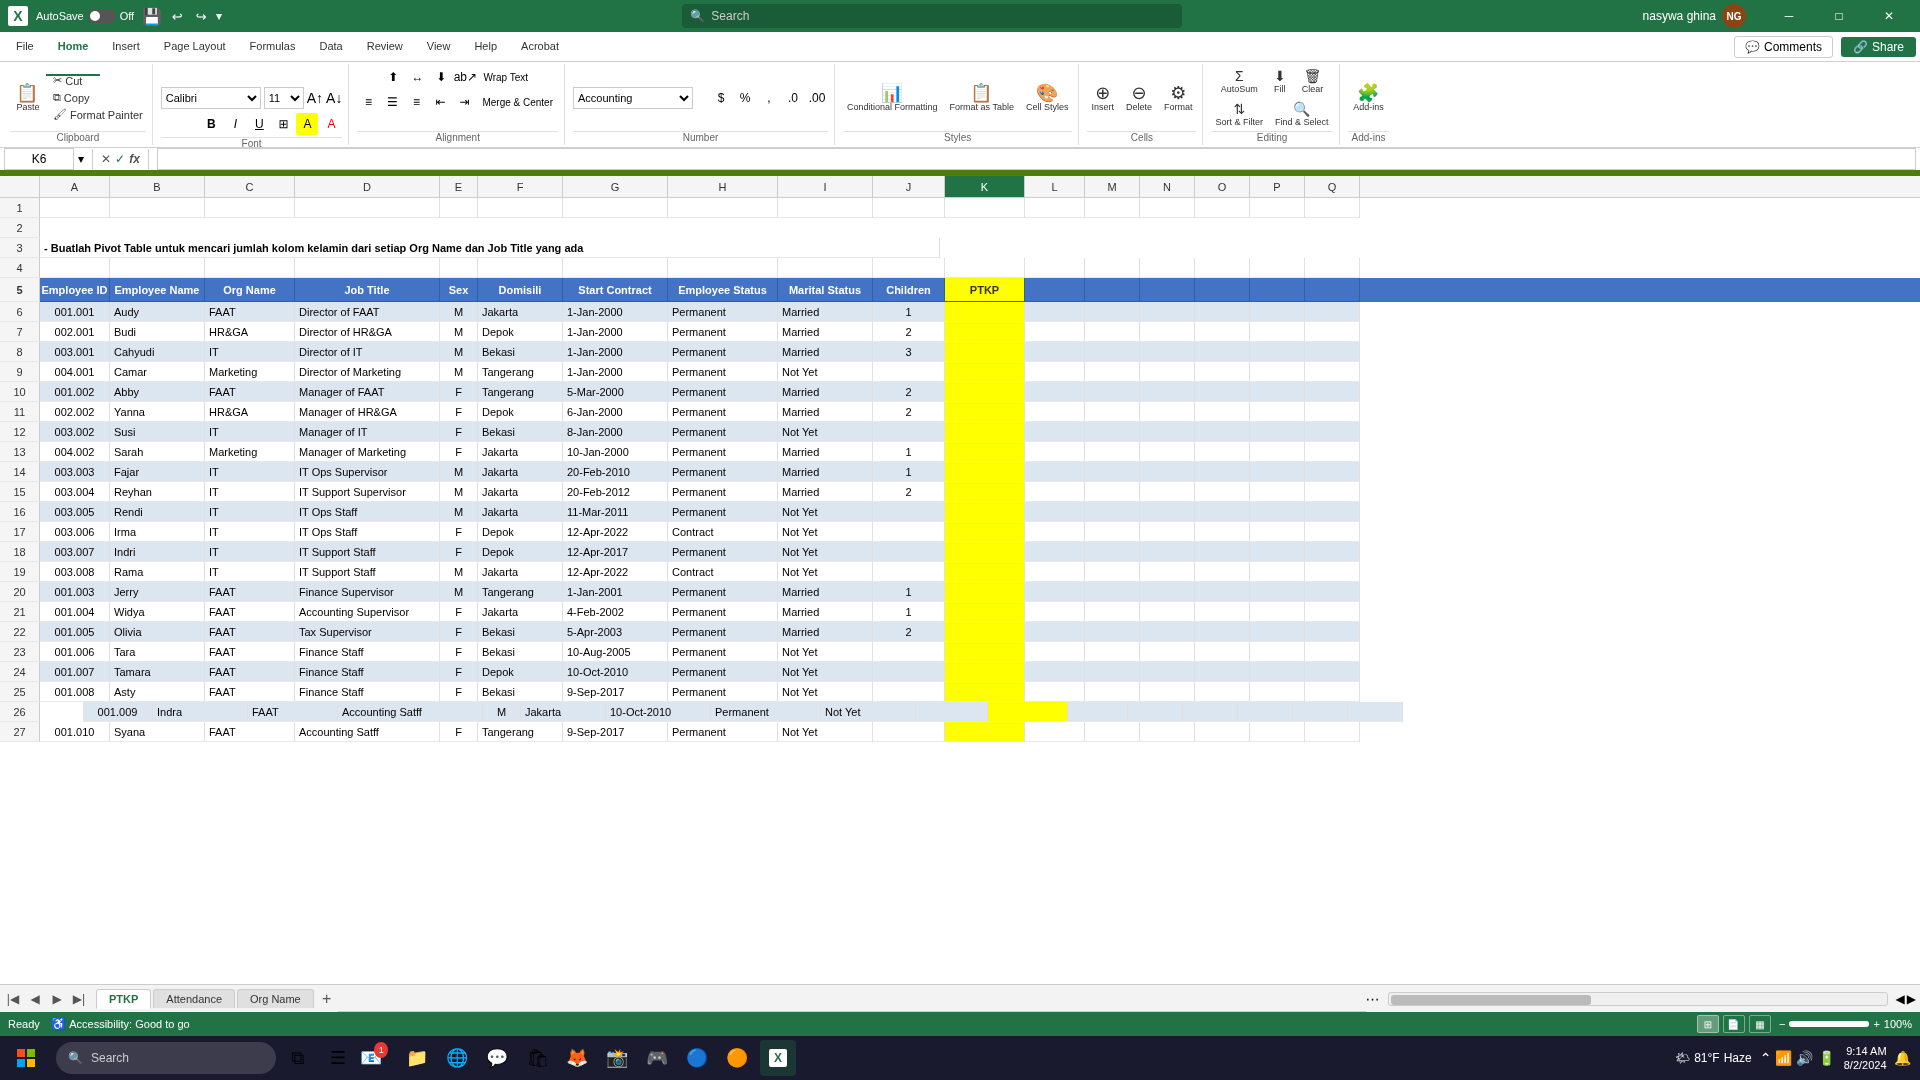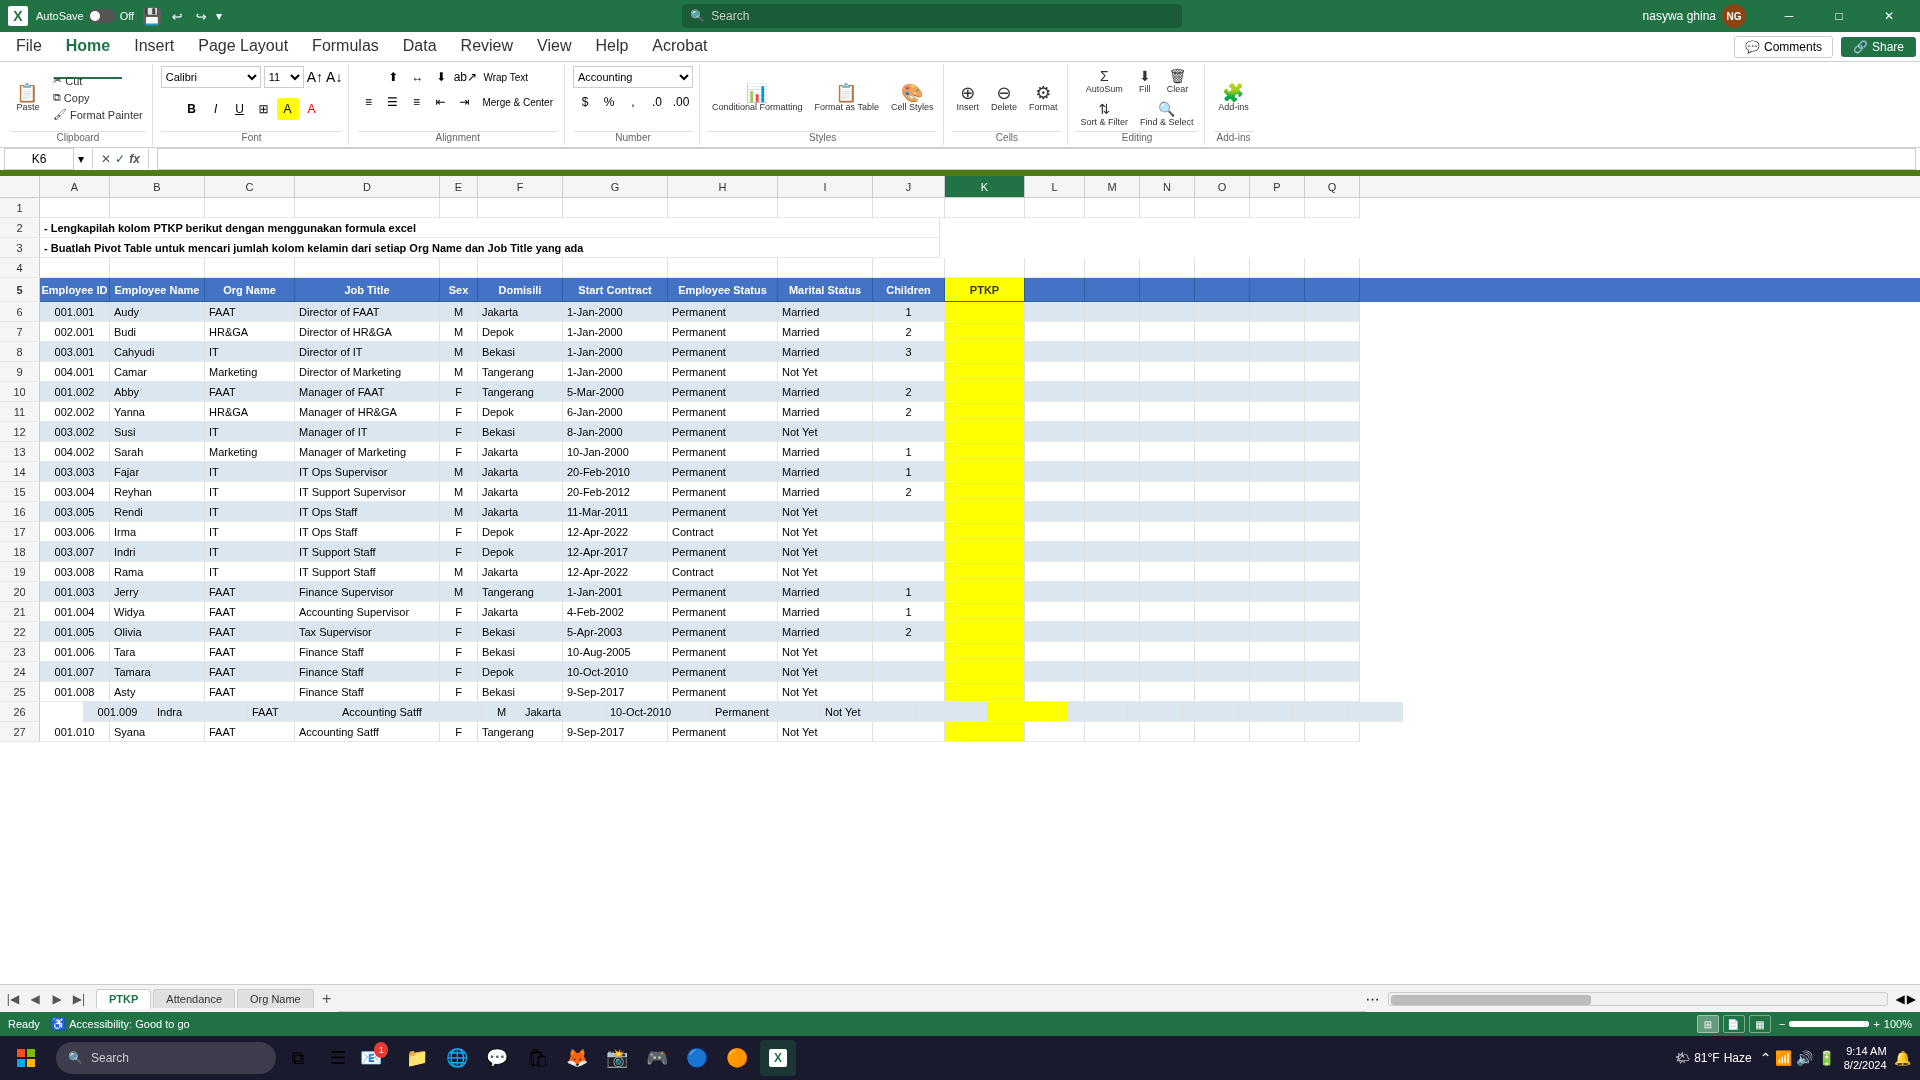--- a/index.html
+++ b/index.html
@@ -43,21 +43,21 @@
     .menu-tabs {
       display: flex;
       align-items: center;
       background: white;
       border-bottom: 1px solid #d0d0d0;
       padding: 0 4px;
       height: 30px;
     }
     .menu-tab {
       padding: 22px 12px;
-      font-size: 16px;
+      font-size: 11px;
       cursor: pointer;
       color: #333;
       border-bottom: 2px solid transparent;
     }
     .menu-tab.active { color: #217346; border-bottom: 2px solid #217346; font-weight: 600; }
     .ribbon-right { margin-left: auto; display: flex; gap: 8px; align-items: center; }
     .comments-btn { border: 1px solid #ccc; background: white; padding: 3px 10px; border-radius: 3px; font-size: 12px; display: flex; align-items: center; gap: 4px; cursor: pointer; }
     .share-btn { background: #217346; color: white; padding: 3px 12px; border-radius: 3px; font-size: 12px; cursor: pointer; display: flex; align-items: center; gap: 4px; }
 
     
@@ -362,21 +362,21 @@
       <div style="display:flex;flex-direction:column;gap:2px;">
         <div class="rb-small-btn">✂ <span>Cut</span></div>
         <div class="rb-small-btn">⧉ <span>Copy</span></div>
         <div class="rb-small-btn">🖌 <span>Format Painter</span></div>
       </div>
     </div>
     <div class="ribbon-group-label">Clipboard</div>
   </div>
 
   <div class="ribbon-group">
-    <div class="ribbon-group-content" style="flex-direction:column;align-items:center;gap:10px;">
+    <div class="ribbon-group-content" style="flex-direction:column;align-items:flex-end;gap:4px;margin-top:21px;">
       <div style="display:flex;gap:3px;align-items:center;">
         <select class="font-select"><option>Calibri</option></select>
         <select class="font-size-select"><option>11</option></select>
         <span style="font-size:14px;cursor:pointer;">A↑</span>
         <span style="font-size:14px;cursor:pointer;">A↓</span>
       </div>
       <div style="display:flex;gap:2px;align-items:center;">
         <div class="format-btn bold">B</div>
         <div class="format-btn italic">I</div>
         <div class="format-btn underline">U</div>
@@ -403,21 +403,21 @@
         <div class="format-btn">≡</div>
         <div class="format-btn">⇤</div>
         <div class="format-btn">⇥</div>
         <div class="format-btn" style="width:auto;padding:0 4px;font-size:10px;">Merge &amp; Center</div>
       </div>
     </div>
     <div class="ribbon-group-label">Alignment</div>
   </div>
 
   <div class="ribbon-group">
-    <div class="ribbon-group-content" style="flex-direction:column;gap:3px;">
+    <div class="ribbon-group-content" style="flex-direction:row;gap:17px;">
       <select class="num-format-select">
         <option>Accounting</option>
       </select>
       <div style="display:flex;gap:2px;align-items:center;">
         <div class="format-btn">$</div>
         <div class="format-btn">%</div>
         <div class="format-btn">,</div>
         <div class="format-btn">.0</div>
         <div class="format-btn">.00</div>
       </div>
@@ -557,21 +557,20 @@
       <div class="grid-cell col-L"></div>
       <div class="grid-cell col-M"></div>
       <div class="grid-cell col-N"></div>
       <div class="grid-cell col-O"></div>
       <div class="grid-cell col-P"></div>
       <div class="grid-cell col-Q"></div>
     </div>
 
     <div class="grid-row instr-row">
       <div class="row-header">2</div>
-      <div class="grid-cell col-A bold" style="min-width:900px;width:900px;overflow:visible;white-space:nowrap;">- Lengkapilah kolom PTKP berikut dengan menggunakan formula excel</div>
     </div>
 
     <div class="grid-row instr-row">
       <div class="row-header">3</div>
       <div class="grid-cell col-A bold" style="min-width:900px;width:900px;overflow:visible;white-space:nowrap;">- Buatlah Pivot Table untuk mencari jumlah kolom kelamin dari setiap Org Name dan Job Title yang ada</div>
     </div>
 
     <div class="grid-row">
       <div class="row-header">4</div>
       <div class="grid-cell col-A"></div>

